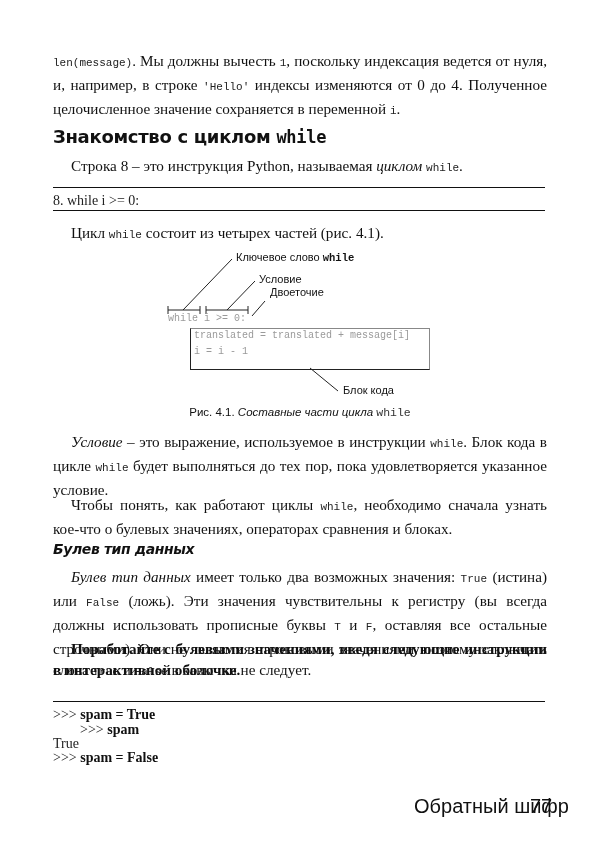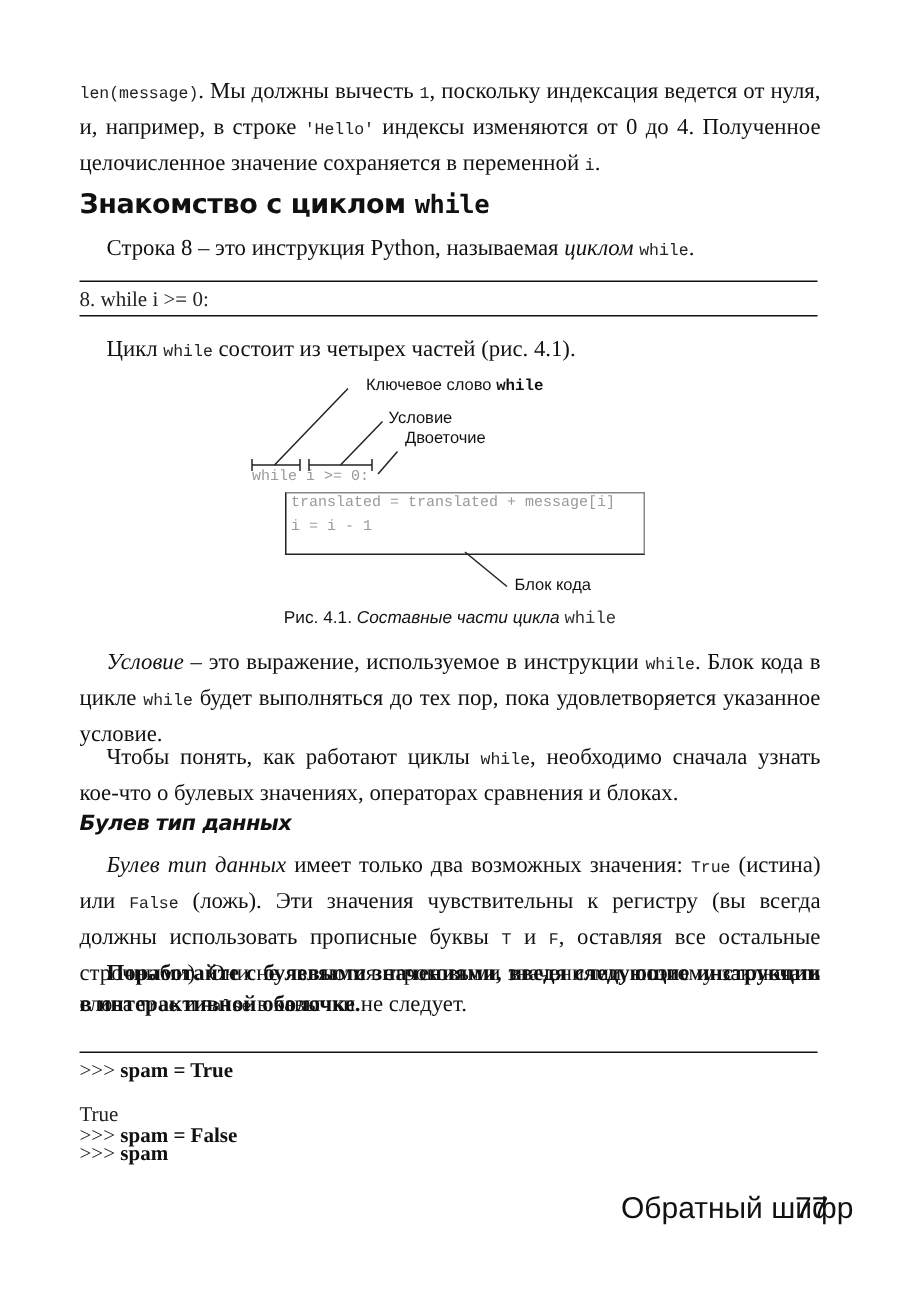--- a/index.html
+++ b/index.html
@@ -59,21 +59,21 @@
       <line x1="206" y1="310" x2="248" y2="310" stroke="#222" stroke-width="1"></line>
       <line x1="206" y1="306" x2="206" y2="314" stroke="#222" stroke-width="1"></line>
       <line x1="248" y1="306" x2="248" y2="314" stroke="#222" stroke-width="1"></line>
       <line x1="227" y1="310" x2="255" y2="281" stroke="#222" stroke-width="1"></line>
 
       <line x1="252" y1="316" x2="265" y2="301" stroke="#222" stroke-width="1"></line>
 
       <line x1="310" y1="368" x2="338" y2="391" stroke="#222" stroke-width="1"></line>
     </svg>
 
-    <div class="fig-label" style="left:244px; top:251px;text-align:center;"><span>Ключевое слово </span><b>while</b></div>
+    <div class="fig-label" style="left:236px; top:251px;text-align:center;"><span>Ключевое слово </span><b>while</b></div>
     <div class="fig-label" style="left:259px; top:273px;">Условие</div>
     <div class="fig-label" style="left:270px; top:286px;">Двоеточие</div>
 
     <div class="fig-code" style="left:168px; top:313px;">while i &gt;= 0:</div>
 
     <div class="fig-box"></div>
     <div class="fig-code" style="left:194px; top:330px;">translated = translated + message[i]</div>
     <div class="fig-code" style="left:194px; top:346px;">i = i - 1</div>
 
     <div class="fig-label" style="left:343px; top:384px;">Блок кода</div>
@@ -94,19 +94,19 @@
   <div class="p" style="top:566px;">
     <span class="ind"></span><span class="it">Булев тип данных</span><span> имеет только два возможных значения: </span><span class="mono">True</span><span> (истина) или </span><span class="mono">False</span><span> (ложь). Эти значения чувствительны к регистру (вы всегда должны использовать прописные буквы </span><span class="mono">T</span><span> и </span><span class="mono">F</span><span>, оставляя все остальные строчными). Они не являются строковыми значениями, поэтому заключать слова </span><span class="mono">True</span><span> и </span><span class="mono">False</span><span> в кавычки не следует.</span>
   </div>
 
   <div class="p" style="top:638px;font-weight:bold;">
     <span class="ind"></span><span>Поработайте с булевыми значениями, введя следующие инструкции в интерактивной оболочке.</span>
   </div>
 
   <div class="rule" style="top:701px;"></div>
   <div class="code" style="top:707px;"><span>&gt;&gt;&gt; </span><span class="b">spam = True</span></div>
-  <div class="code" style="top:762px;"><span>&gt;&gt;&gt; </span><span class="b">spam</span></div>
+  <div class="code" style="top:722px;margin-left:27px;"><span>&gt;&gt;&gt; </span><span class="b">spam</span></div>
   <div class="code" style="top:736px;"><span>True</span></div>
   <div class="code" style="top:750px;"><span>&gt;&gt;&gt; </span><span class="b">spam = False</span></div>
 
   <div class="footer" style="left:414px;">Обратный шифр</div>
   <div class="footer" style="left:530px;">77</div>
 </div>
 
 </body></html>

